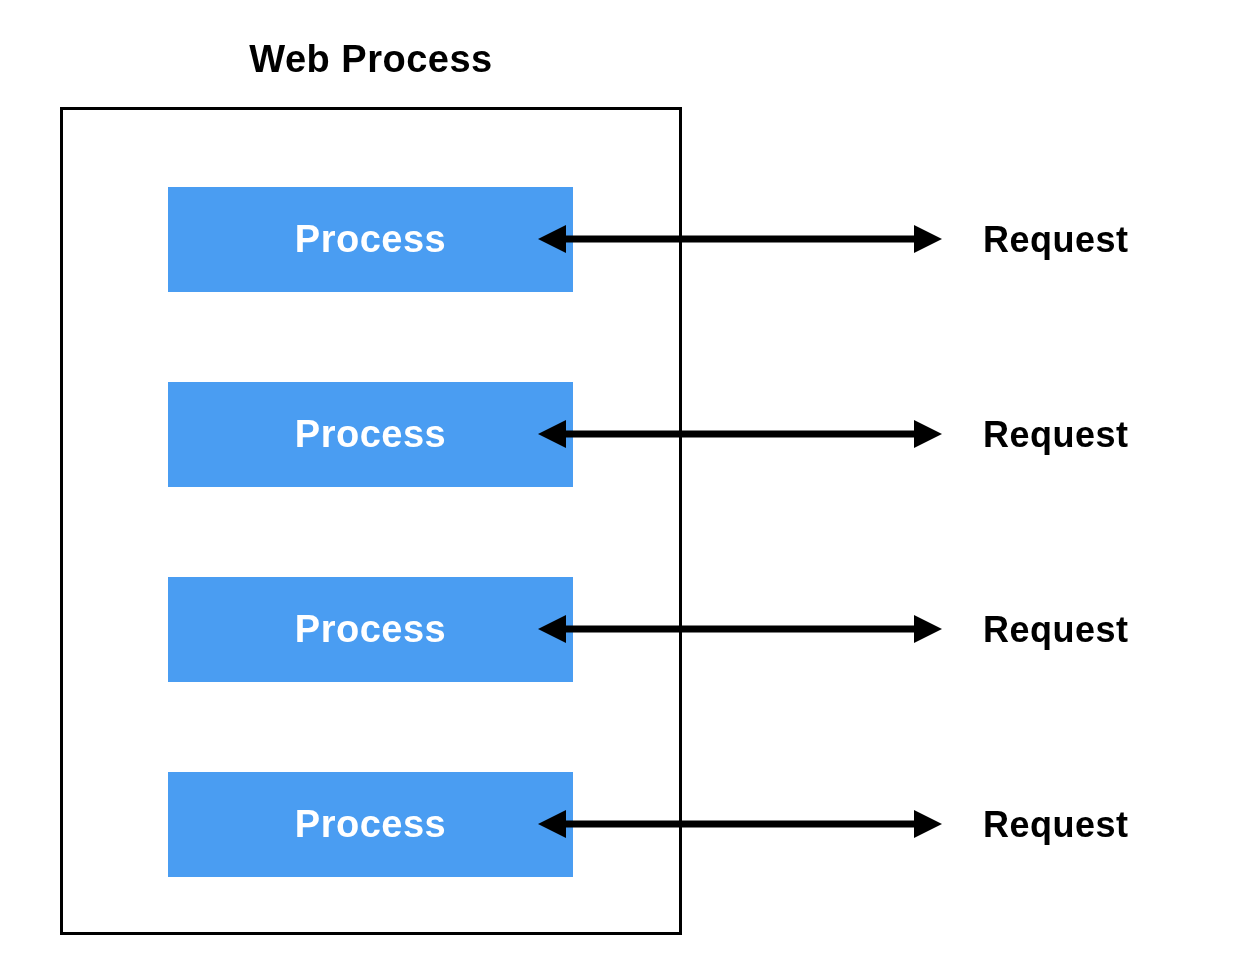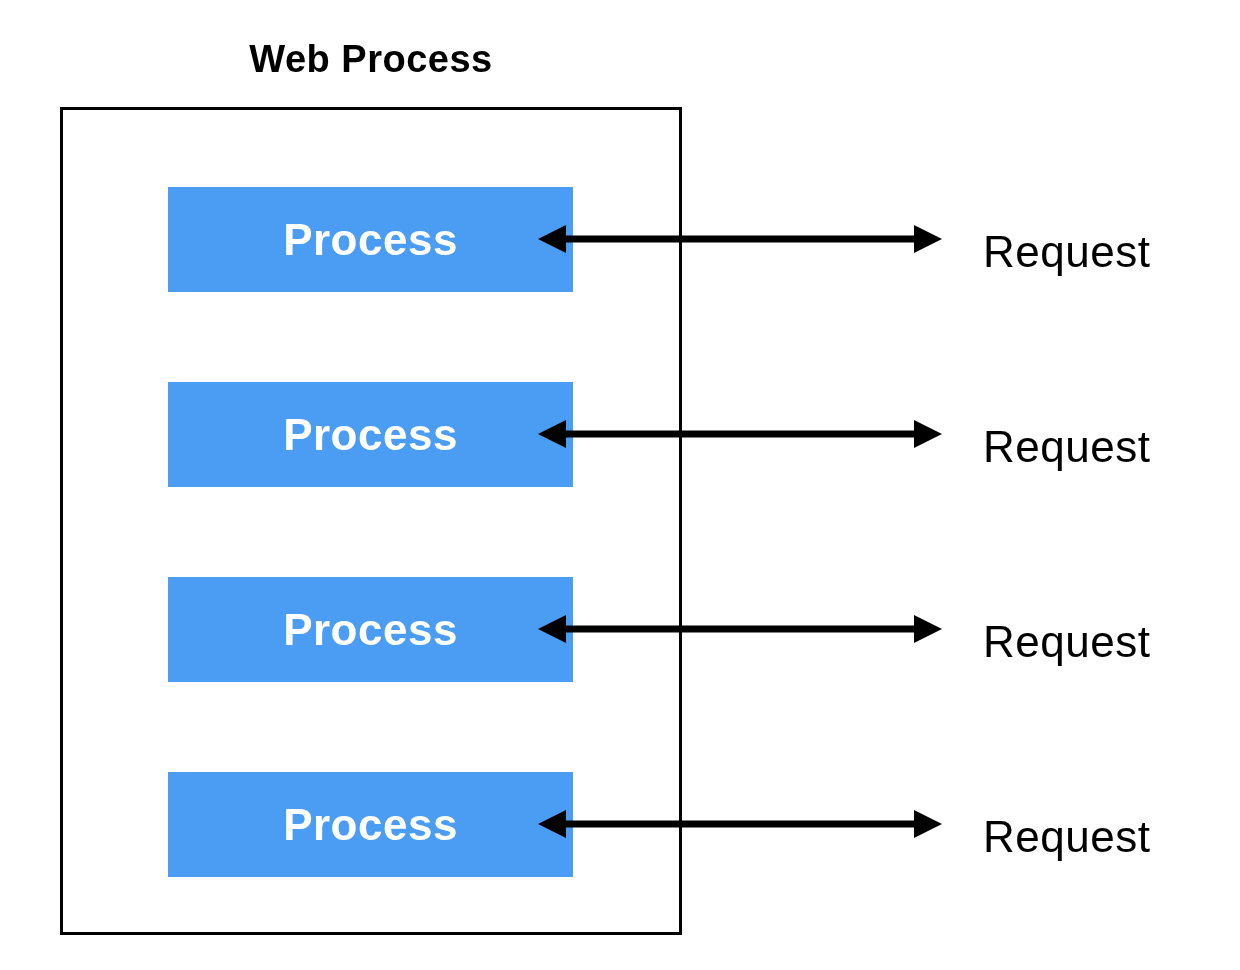--- a/index.html
+++ b/index.html
@@ -48,39 +48,39 @@
     position:absolute;
     left:168px; top:0;
     width:405px; height:105px;
     background:var(--process-fill);
     display:flex;
     align-items:center;
     justify-content:center;
   }
   .process-label{
     color:var(--process-text);
-    font-size:44px;
+    font-size:38px;
     font-weight:bold;
     letter-spacing:0.5px;
   }
   .arrow{
     position:absolute;
     left:537px; top:34px;
     display:block;
   }
   .arrow line{stroke:var(--arrow);}
   .arrow polygon{fill:var(--arrow);}
   .request-label{
     position:absolute;
-    left:983px; top:12px;
+    left:983px; top:0;
     height:105px;
     display:flex;
     align-items:center;
-    font-size:44px;
-    font-weight:normal;
+    font-size:36px;
+    font-weight:bold;
     color:var(--title-text);
     letter-spacing:0.5px;
   }
 </style>
 </head>
 <body>
 
 <div class="canvas">
 
   <div class="title">Web Process</div>

